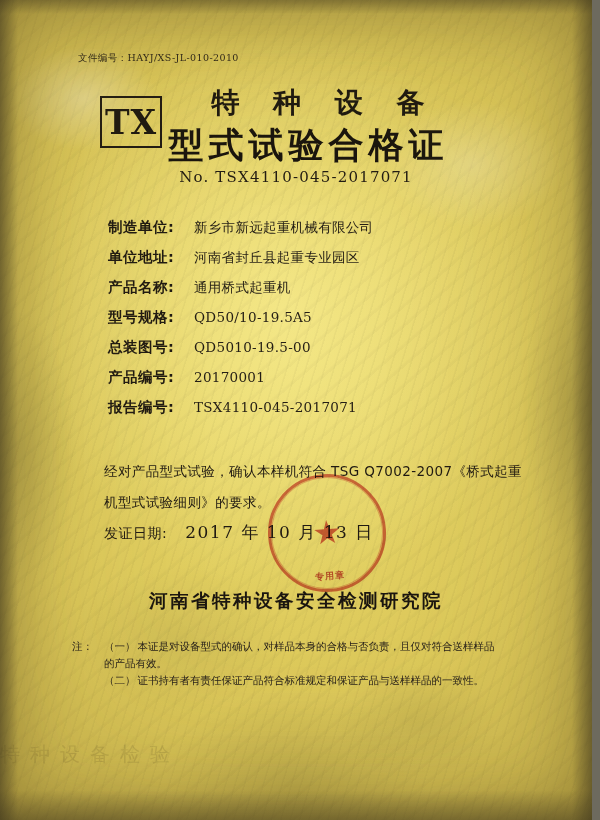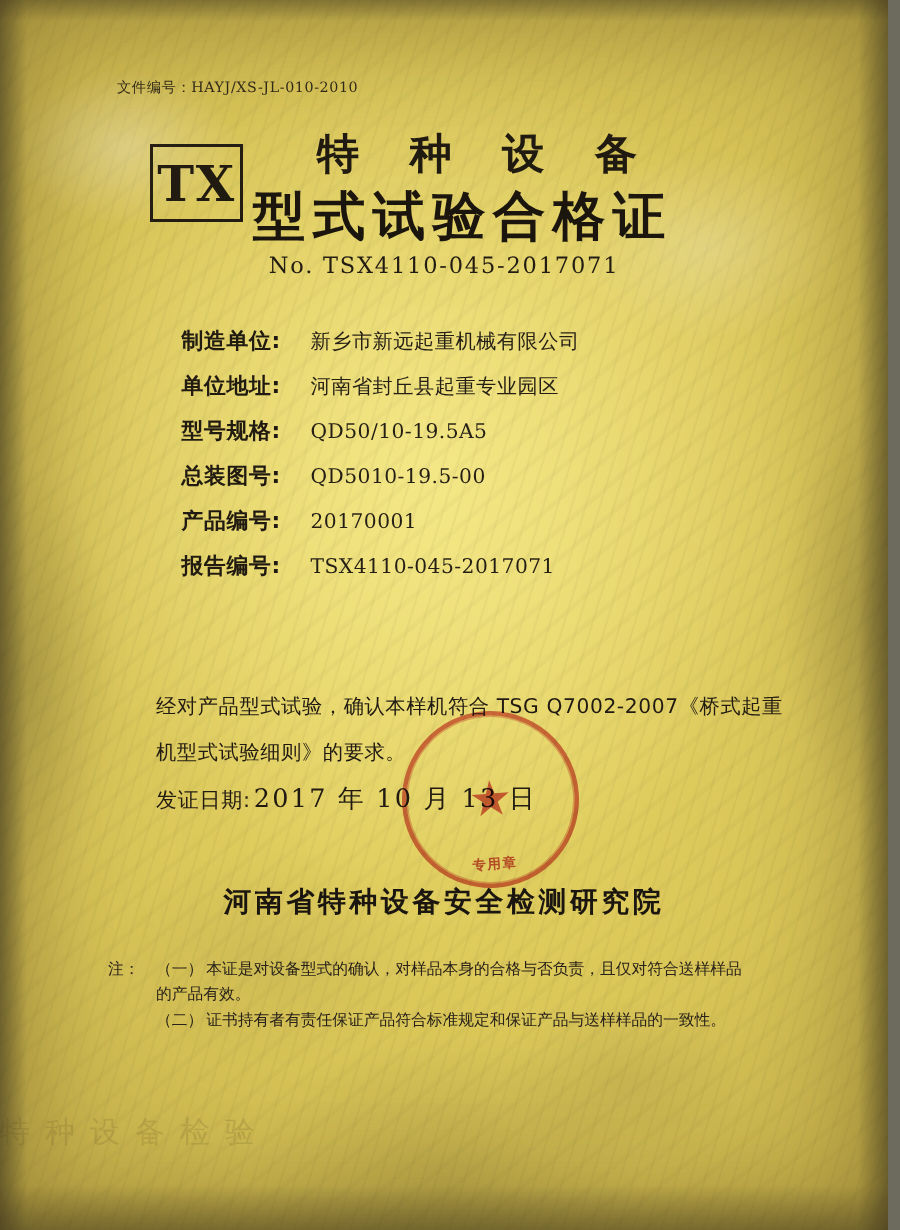--- a/index.html
+++ b/index.html
@@ -150,21 +150,20 @@
   .fields {
     position: absolute;
     left: 108px;
     top: 218px;
     width: 420px;
   }
   .field-row {
     display: flex;
     align-items: baseline;
     height: 30px;
-    margin-left: 13px;
   }
   .field-label {
     width: 86px;
     font-size: 14.5px;
     font-weight: bold;
     color: #201a12;
     letter-spacing: 0.5px;
     white-space: nowrap;
     font-family: "DejaVu Sans", "Liberation Sans", sans-serif;
   }
@@ -194,21 +193,21 @@
   .issue-row {
     position: absolute;
     left: 104px;
     top: 521px;
     font-size: 14px;
     color: #201a12;
     font-family: "DejaVu Sans", "Liberation Sans", sans-serif;
     letter-spacing: 0.5px;
     display: flex;
     align-items: baseline;
-    gap: 2px;
+    gap: 18px;
   }
   .issue-date {
     font-family: "DejaVu Serif", "Liberation Serif", serif;
     letter-spacing: 1.5px;
     font-size: 17px;
   }
 
   .issuer {
     position: absolute;
     left: 0; right: 0;
@@ -321,20 +320,24 @@
     <div class="fields">
       <div class="field-row">
         <div class="field-label">制造单位:</div>
         <div class="field-value cn">新乡市新远起重机械有限公司</div>
       </div>
       <div class="field-row">
         <div class="field-label">单位地址:</div>
         <div class="field-value cn">河南省封丘县起重专业园区</div>
       </div>
       <div class="field-row">
+        <div class="field-label">产品名称:</div>
+        <div class="field-value cn">通用桥式起重机</div>
+      </div>
+      <div class="field-row">
         <div class="field-label">型号规格:</div>
         <div class="field-value">QD50/10-19.5A5</div>
       </div>
       <div class="field-row">
         <div class="field-label">总装图号:</div>
         <div class="field-value">QD5010-19.5-00</div>
       </div>
       <div class="field-row">
         <div class="field-label">产品编号:</div>
         <div class="field-value">20170001</div>

